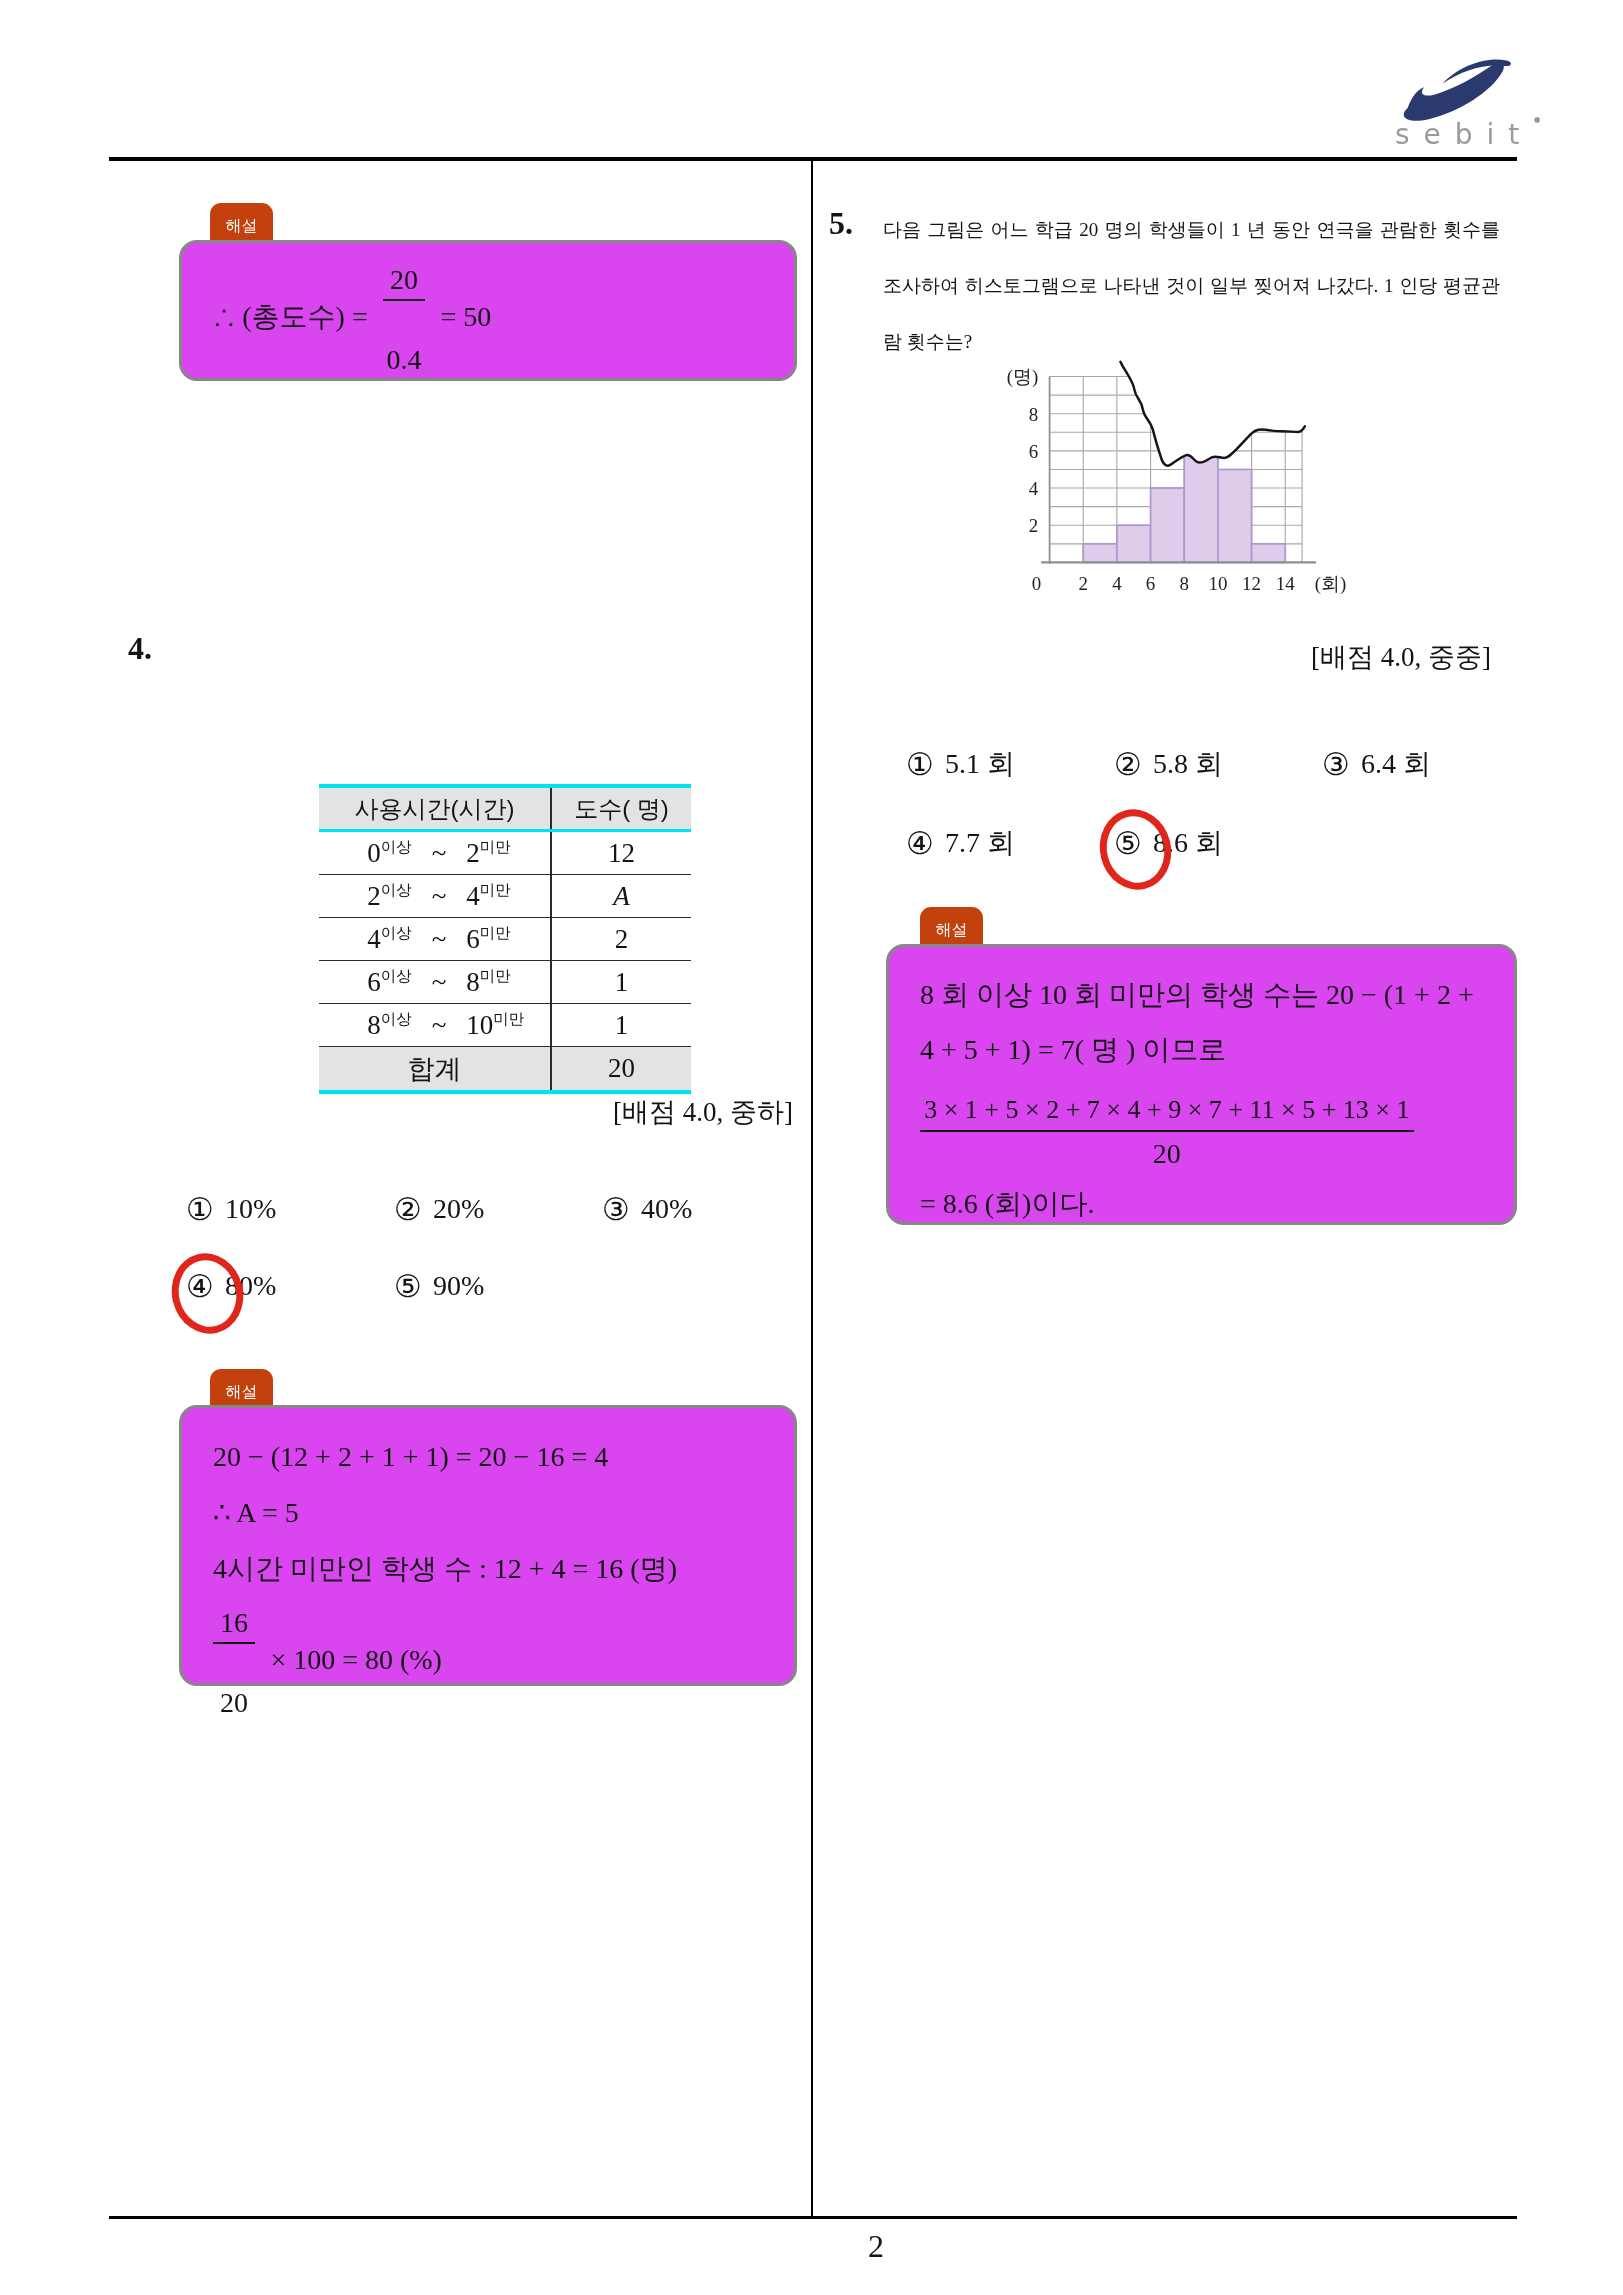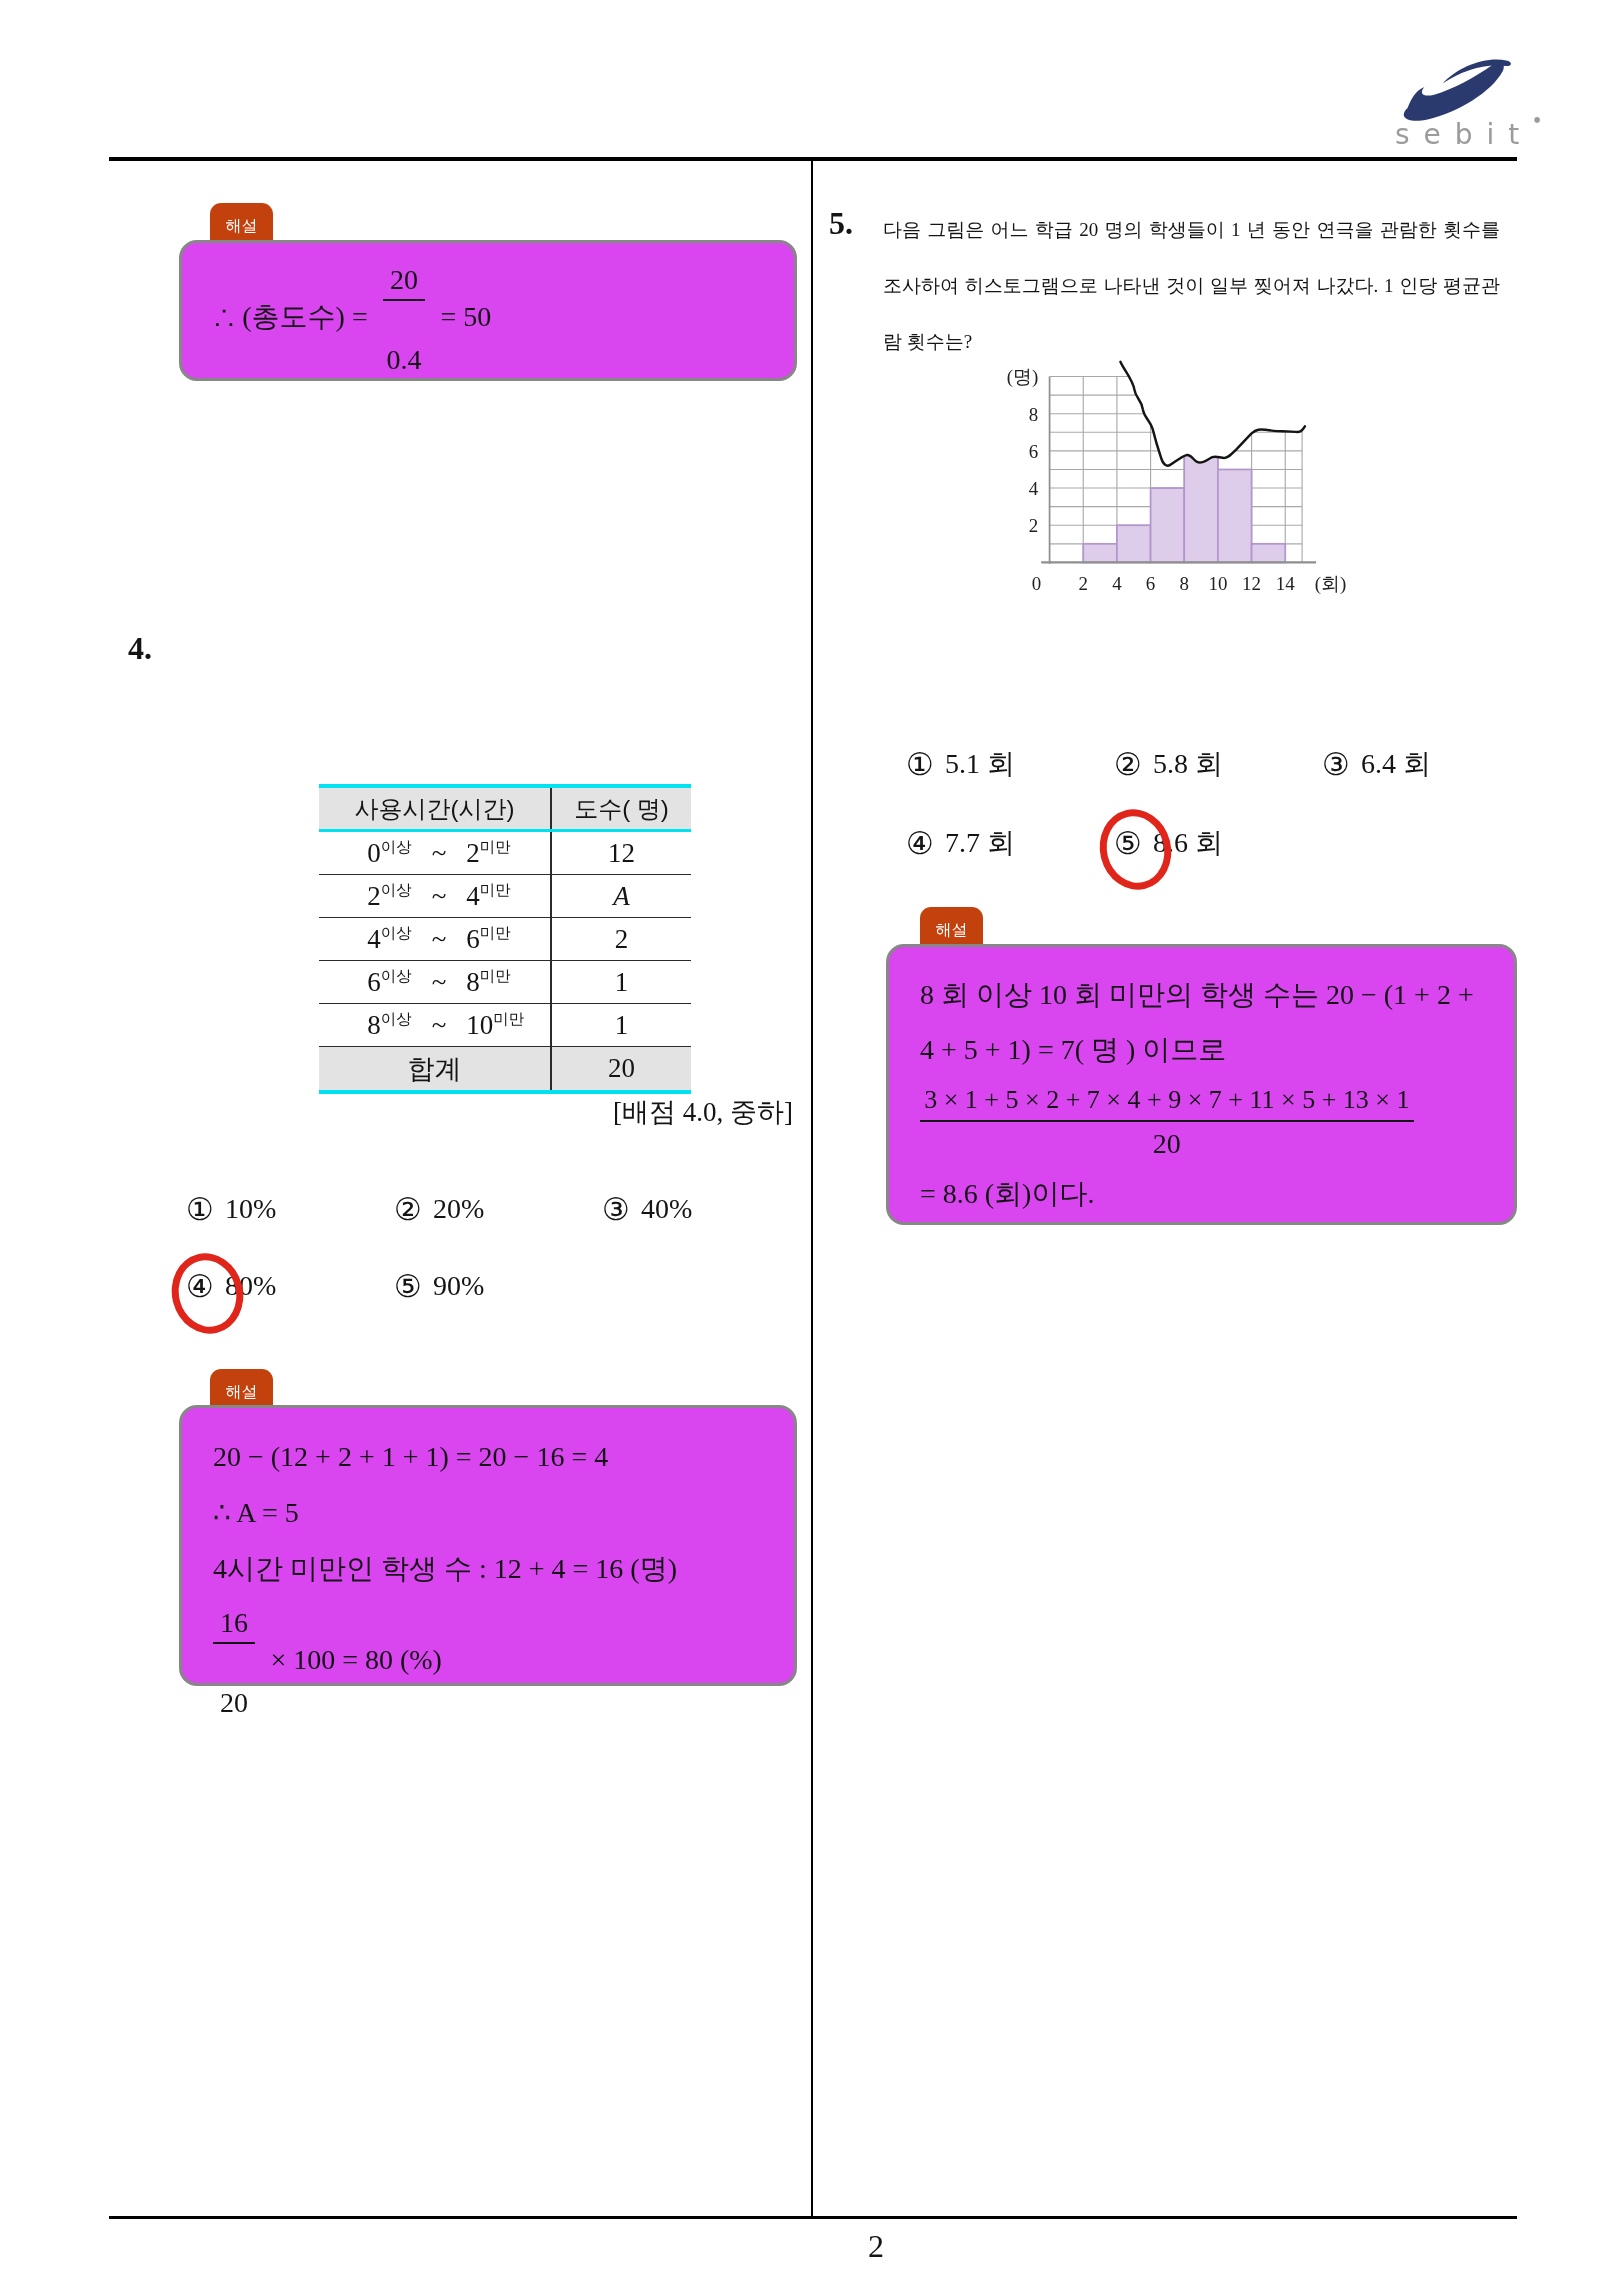--- a/index.html
+++ b/index.html
@@ -229,20 +229,21 @@
       <text x="110" y="330" text-anchor="middle" font-family="Liberation Serif, DejaVu Serif, serif" font-size="27" fill="#222">2</text>
       <text x="158" y="330" text-anchor="middle" font-family="Liberation Serif, DejaVu Serif, serif" font-size="27" fill="#222">4</text>
       <text x="206" y="330" text-anchor="middle" font-family="Liberation Serif, DejaVu Serif, serif" font-size="27" fill="#222">6</text>
       <text x="254" y="330" text-anchor="middle" font-family="Liberation Serif, DejaVu Serif, serif" font-size="27" fill="#222">8</text>
       <text x="302" y="330" text-anchor="middle" font-family="Liberation Serif, DejaVu Serif, serif" font-size="27" fill="#222">10</text>
       <text x="350" y="330" text-anchor="middle" font-family="Liberation Serif, DejaVu Serif, serif" font-size="27" fill="#222">12</text>
       <text x="398" y="330" text-anchor="middle" font-family="Liberation Serif, DejaVu Serif, serif" font-size="27" fill="#222">14</text>
       <text x="440" y="330" text-anchor="start" font-family="Liberation Serif, DejaVu Serif, serif" font-size="27" fill="#222">(회)</text>
     </svg>
 
+  <div class="score" style="left:882px;top:639px;width:609px">[배점 4.0, 중중]</div>
 
   <div class="choices" id="p5-choices" style="left:906px;top:745px">
       <div class="choice">
 
        <span class="marker">①</span>
        <span class="clabel">5.1 회</span>
      </div>
       <div class="choice">
 
        <span class="marker">②</span>
@@ -263,21 +264,21 @@
        <span class="marker">⑤</span>
        <span class="clabel">8.6 회</span>
      </div>
     </div>
 
   <div class="sol-tab" style="left:920px;top:907px">해설</div>
   <div class="sol-box" style="left:886px;top:944px;width:625px;height:275px">
     <div class="sol-content" style="padding-top:19.6px;line-height:55px">
       <div>8 회 이상 10 회 미만의 학생 수는 20 − (1 + 2 +</div>
       <div>4 + 5 + 1) = 7( 명 ) 이므로</div>
-      <div style="line-height:1.1;margin-top:7px">
+      <div style="line-height:1.1;margin-top:17px">
         <span class="bigfrac"><span class="fn">3 × 1 + 5 × 2 + 7 × 4 + 9 × 7 + 11 × 5 + 13 × 1</span><span class="fd">20</span></span>
       </div>
       <div style="margin-top:5.6px">= 8.6 (회)이다.</div>
     </div>
   </div>
 
 </div>
 
 
 </body></html>

